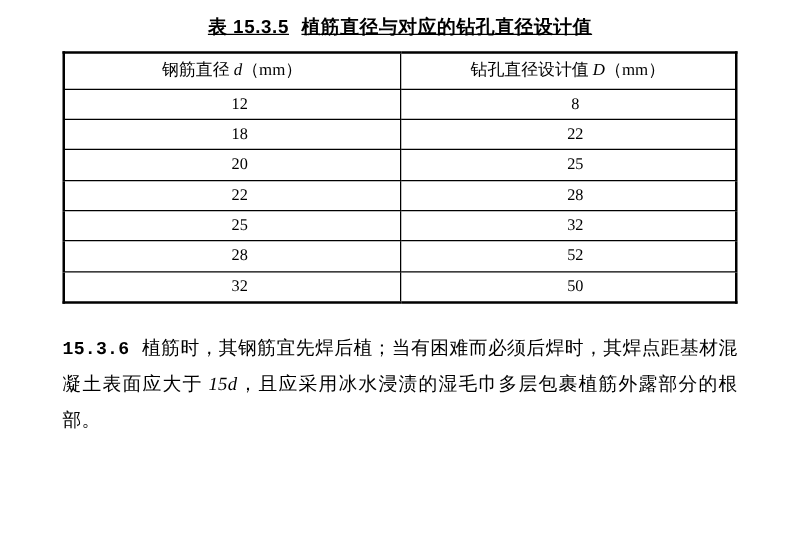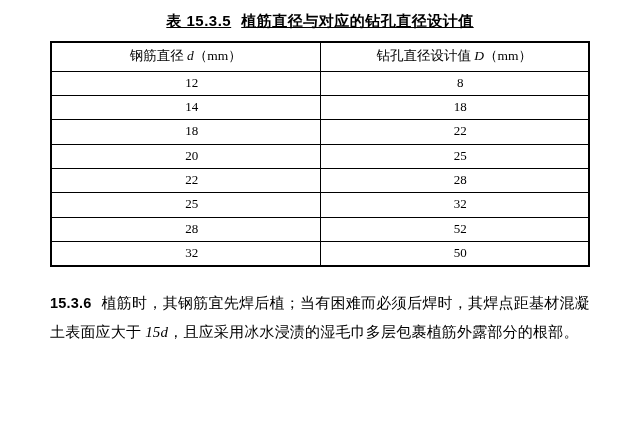--- a/index.html
+++ b/index.html
@@ -73,21 +73,21 @@
   .para {
     width: 540px;
     margin: 22px auto 0 auto;
     font-size: 15px;
     line-height: 1.95;
     text-align: justify;
     letter-spacing: 0.2px;
   }
   .para .secnum {
     font-weight: bold;
-    font-family: Liberation Sans, sans-serif;
+    font-family: Liberation Mono, monospace;
     margin-right: 10px;
     font-size: 14.5px;
   }
 </style>
 </head>
 <body>
 
 <div class="page">
 
   <div class="table-title">
@@ -96,24 +96,20 @@
 
   <table class="spec">
     <tbody>
       <tr class="head">
         <th class="col-left"><span>钢筋直径 </span><span class="ital">d</span><span>（mm）</span></th>
         <th class="col-right"><span>钻孔直径设计值 </span><span class="ital">D</span><span>（mm）</span></th>
       </tr>
       <tr>
         <td class="col-left">12</td>
         <td class="col-right">8</td>
-      </tr>
-      <tr>
-        <td class="col-left">14</td>
-        <td class="col-right">18</td>
       </tr>
       <tr>
         <td class="col-left">18</td>
         <td class="col-right">22</td>
       </tr>
       <tr>
         <td class="col-left">20</td>
         <td class="col-right">25</td>
       </tr>
       <tr>

